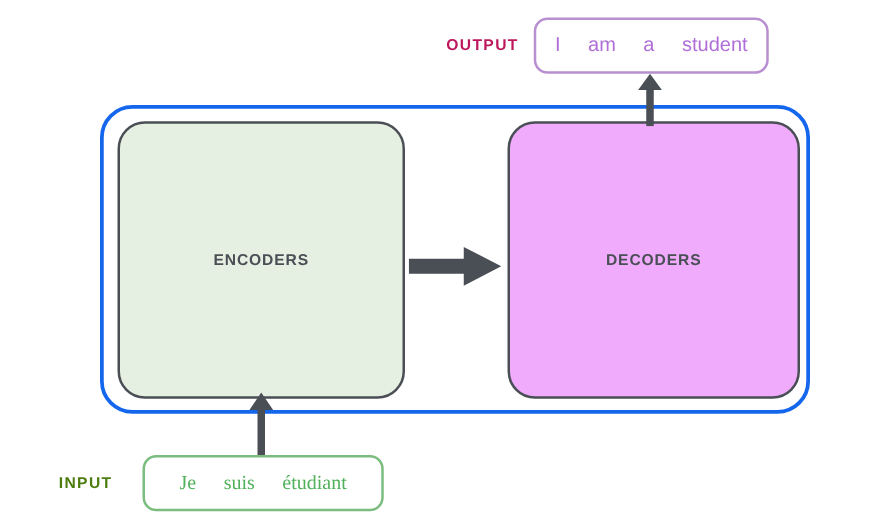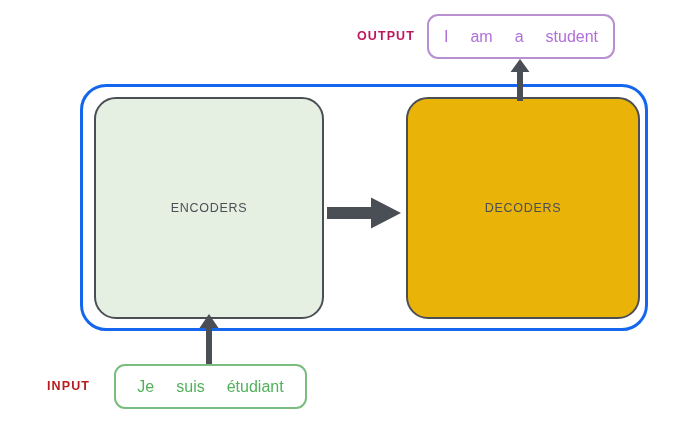--- a/index.html
+++ b/index.html
@@ -37,38 +37,38 @@
     position: absolute;
     border: 2.5px solid #4a4f56;
     border-radius: 22px;
     box-sizing: border-box;
     display: flex;
     align-items: center;
     justify-content: center;
   }
   .stack-label {
     font-size: 12.5px;
-    font-weight: normal;
+    font-weight: bold;
     letter-spacing: 0.7px;
     color: #4a4f56;
     user-select: none;
   }
   #encoders-box {
     left: 94px;
     top: 97px;
     width: 230px;
     height: 222px;
     background: #e6f0e2;
   }
   #decoders-box {
     left: 406px;
     top: 97px;
     width: 234px;
     height: 222px;
-    background: #eab308;
+    background: #f0abfc;
   }
 
   
   .mid-arrow {
     position: absolute;
     left: 327px;
     top: 196px;
     width: 76px;
     height: 34px;
   }
@@ -123,39 +123,39 @@
   #output-box .token { color: #b06fd8; }
 
   #input-box {
     left: 114px;
     top: 364px;
     width: 193px;
     height: 45px;
     border-color: #7bbd7e;
     background: #ffffff;
   }
-  #input-box .token { color: #51b15b; }
+  #input-box .token { color: #51b15b; font-family: Liberation Serif, serif; }
 
   
   .caption {
     position: absolute;
     font-size: 12.5px;
     font-weight: bold;
     letter-spacing: 1.1px;
     user-select: none;
   }
   #output-caption {
     left: 357px;
     top: 29px;
     color: #be185d;
   }
   #input-caption {
     left: 47px;
     top: 379px;
-    color: #b91c1c;
+    color: #4d7c0f;
   }
 </style>
 </head>
 <body>
 
 <div id="canvas">
 
   <div class="blue-frame"></div>
 
   <div class="stack-box" id="encoders-box">

